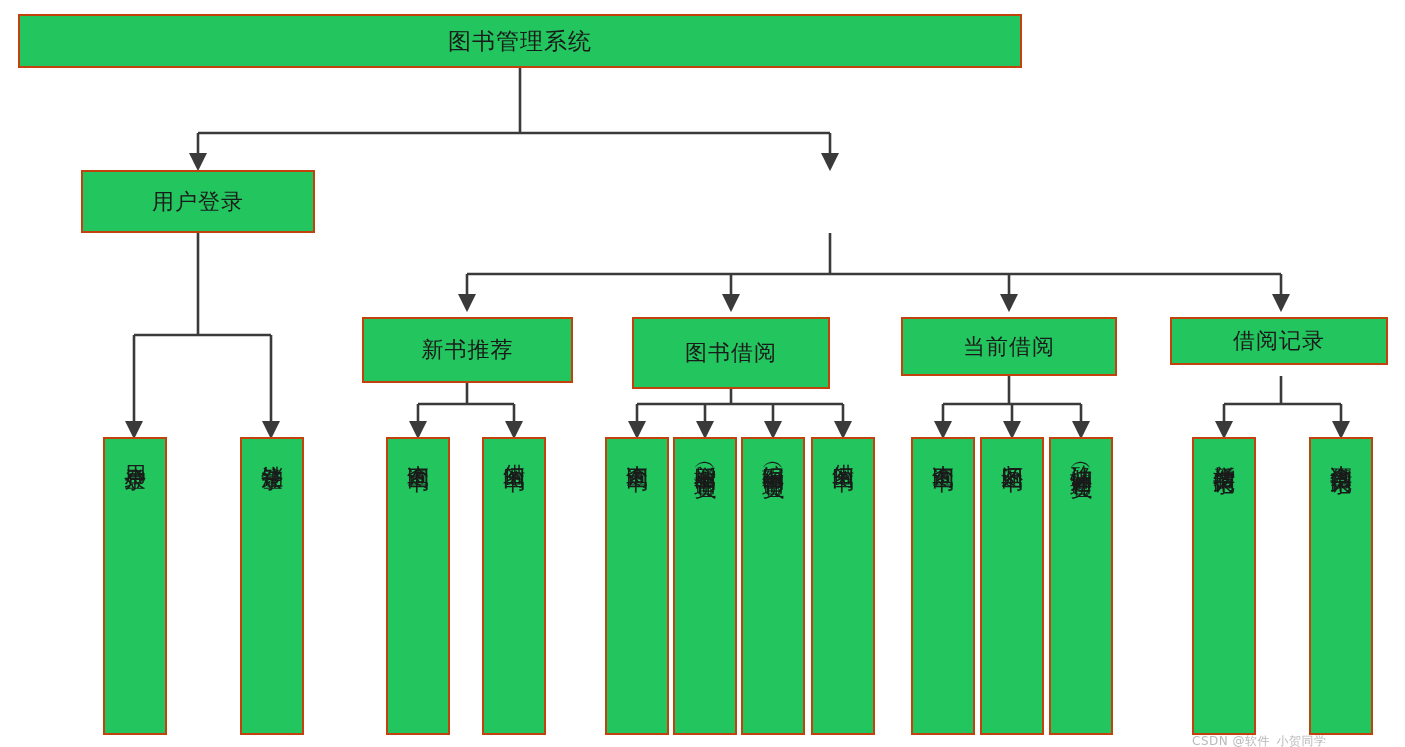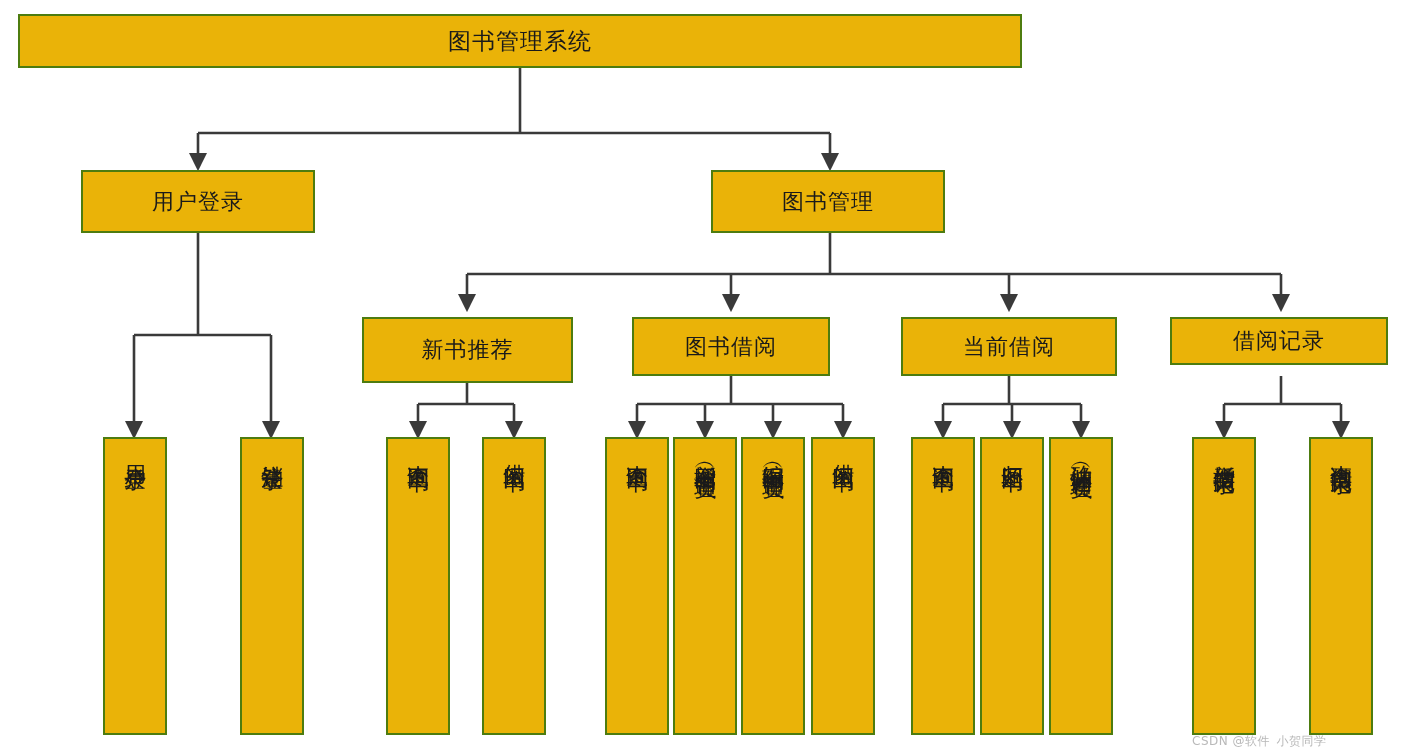--- a/index.html
+++ b/index.html
@@ -21,22 +21,22 @@
     position: absolute;
     left: 0;
     top: 0;
     width: 1405px;
     height: 747px;
     pointer-events: none;
   }
   .node {
     position: absolute;
     box-sizing: border-box;
-    border: 2px solid #4d7c0f;
-    background: #eab308;
+    border: 2px solid #c2410c;
+    background: #22c55e;
     display: flex;
     align-items: center;
     justify-content: center;
     color: #1a1a1a;
   }
   .node.horiz {
     font-size: 22px;
     letter-spacing: 1px;
   }
   .node.vert {
@@ -123,28 +123,25 @@
     </g>
   </svg>
 
   <div class="node horiz root" style="left:18px; top:14px; width:1004px; height:54px;">
     <span>图书管理系统</span>
   </div>
 
   <div class="node horiz" style="left:81px; top:170px; width:234px; height:63px;">
     <span>用户登录</span>
   </div>
-  <div class="node horiz" style="left:711px; top:170px; width:234px; height:63px;">
-    <span>图书管理</span>
-  </div>
 
   <div class="node horiz" style="left:362px; top:317px; width:211px; height:66px;">
     <span>新书推荐</span>
   </div>
-  <div class="node horiz" style="left:632px; top:317px; width:198px; height:59px;justify-content:center;">
+  <div class="node horiz" style="left:632px; top:317px; width:198px; height:72px;justify-content:center;">
     <span>图书借阅</span>
   </div>
   <div class="node horiz" style="left:901px; top:317px; width:216px; height:59px;text-align:center;">
     <span>当前借阅</span>
   </div>
   <div class="node horiz" style="left:1170px; top:317px; width:218px; height:48px;">
     <span>借阅记录</span>
   </div>
 
   <div class="node vert" style="left:103px; top:437px; width:64px; height:298px;">

